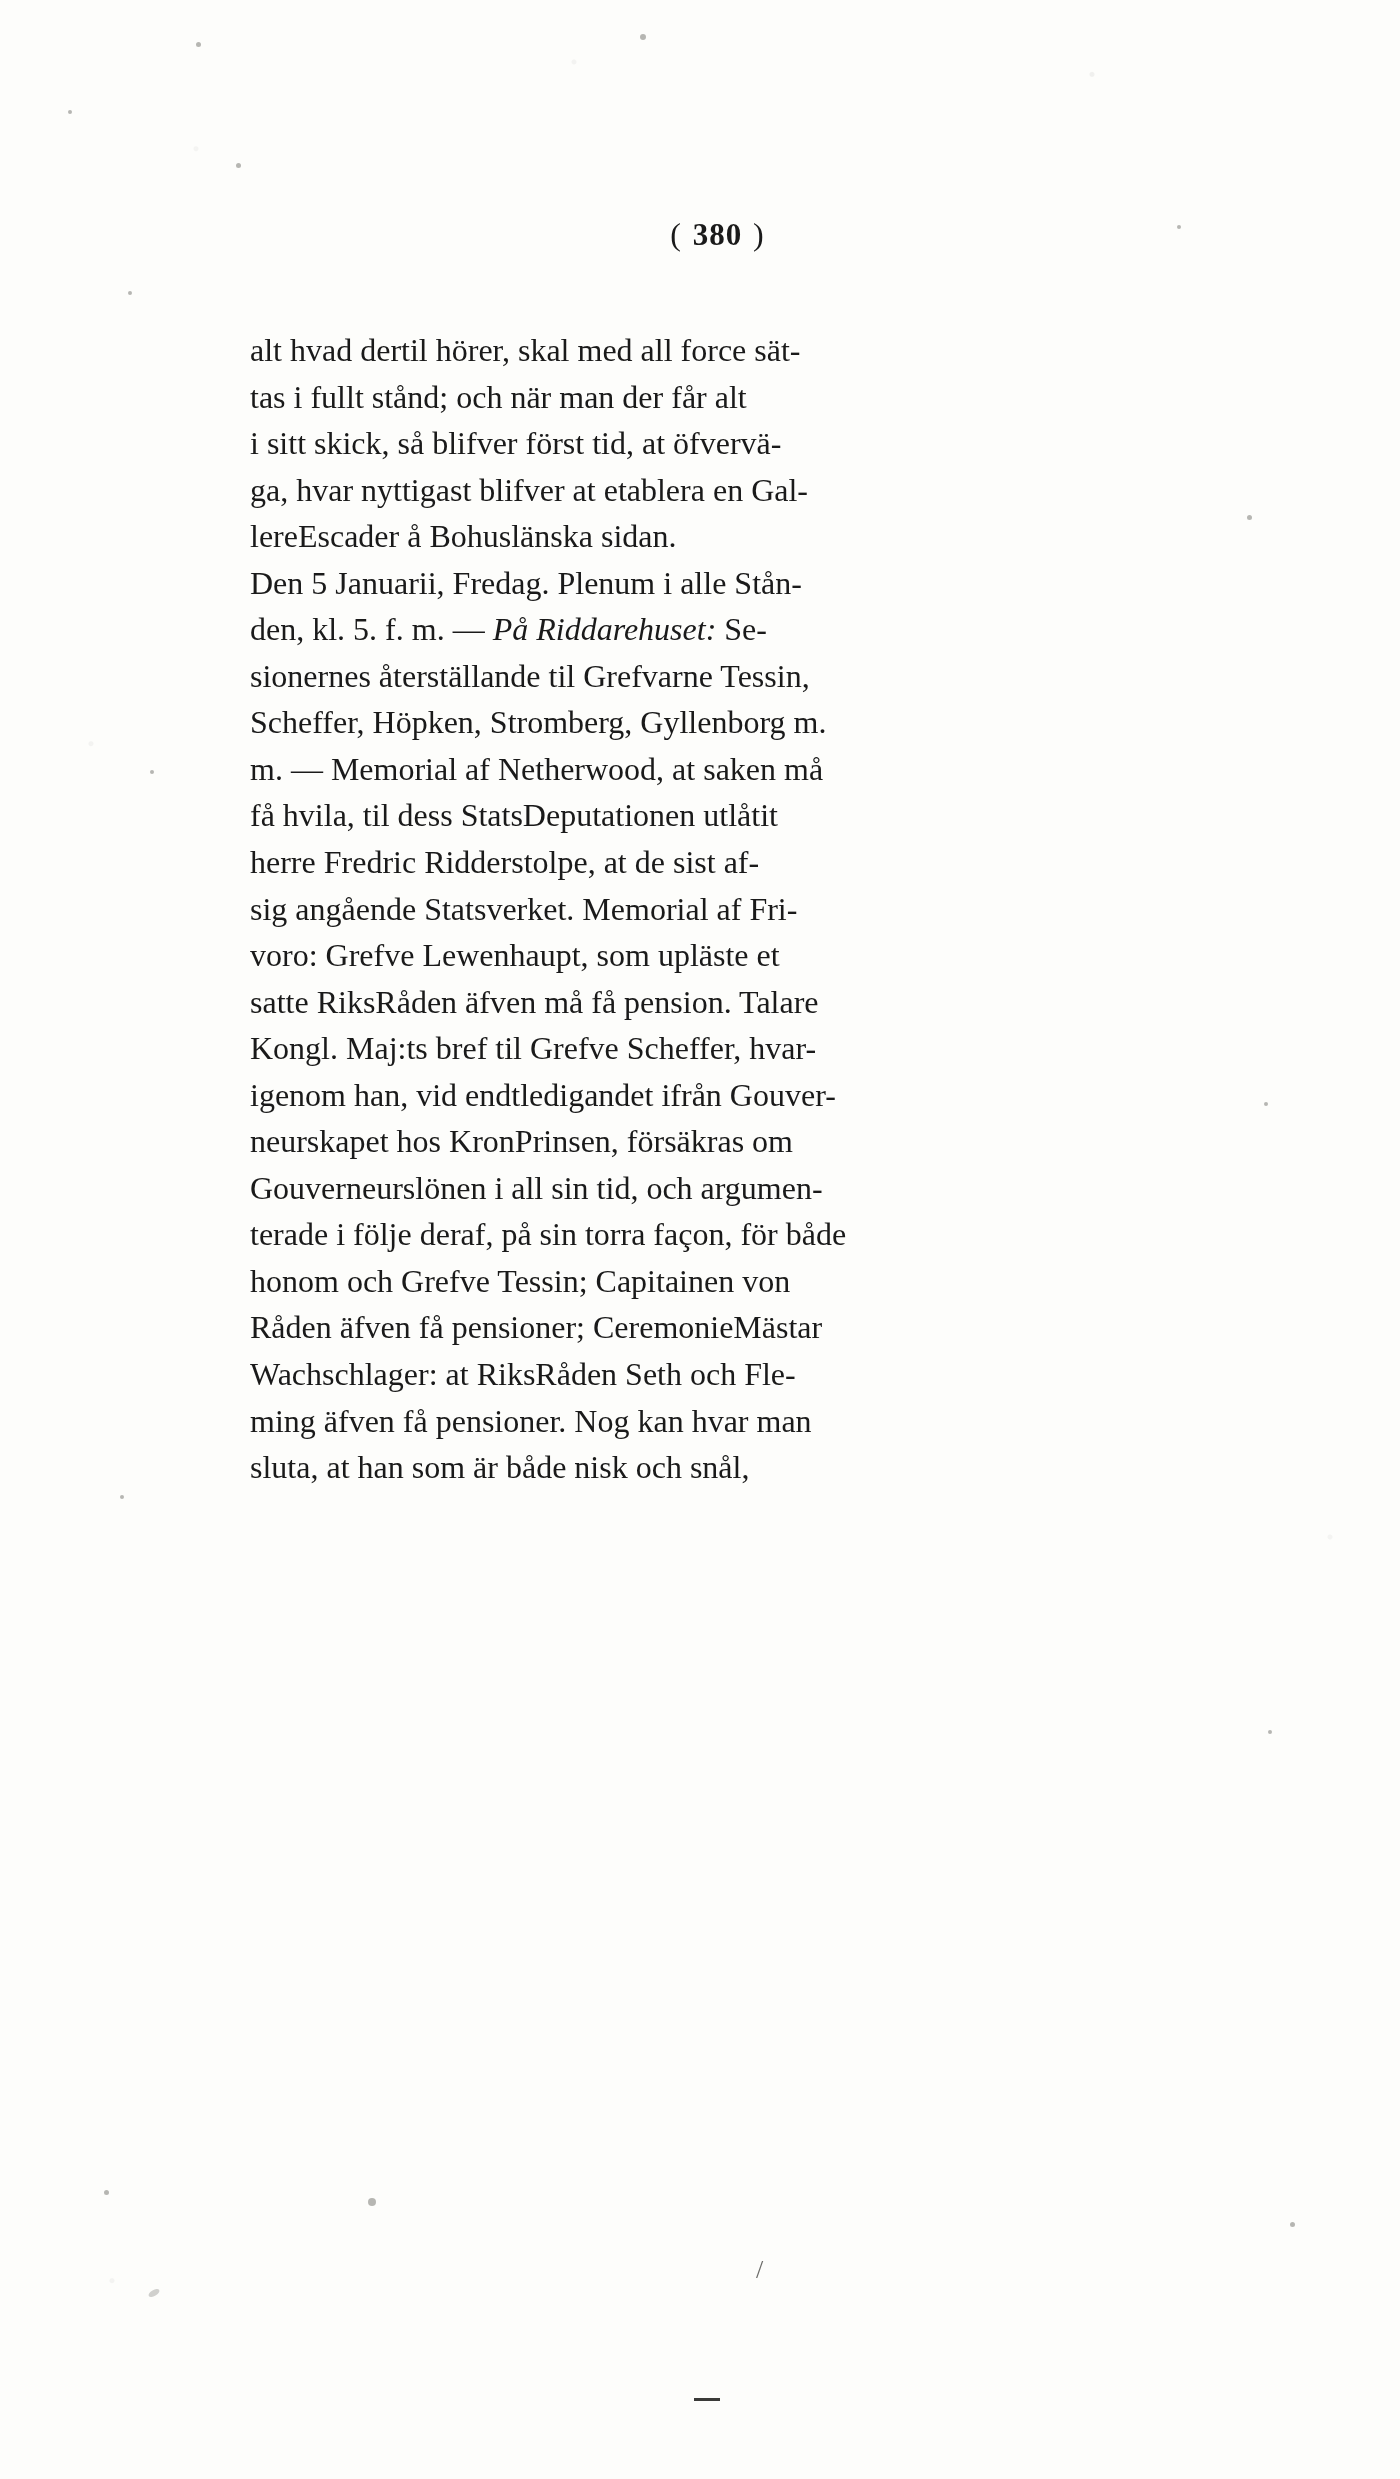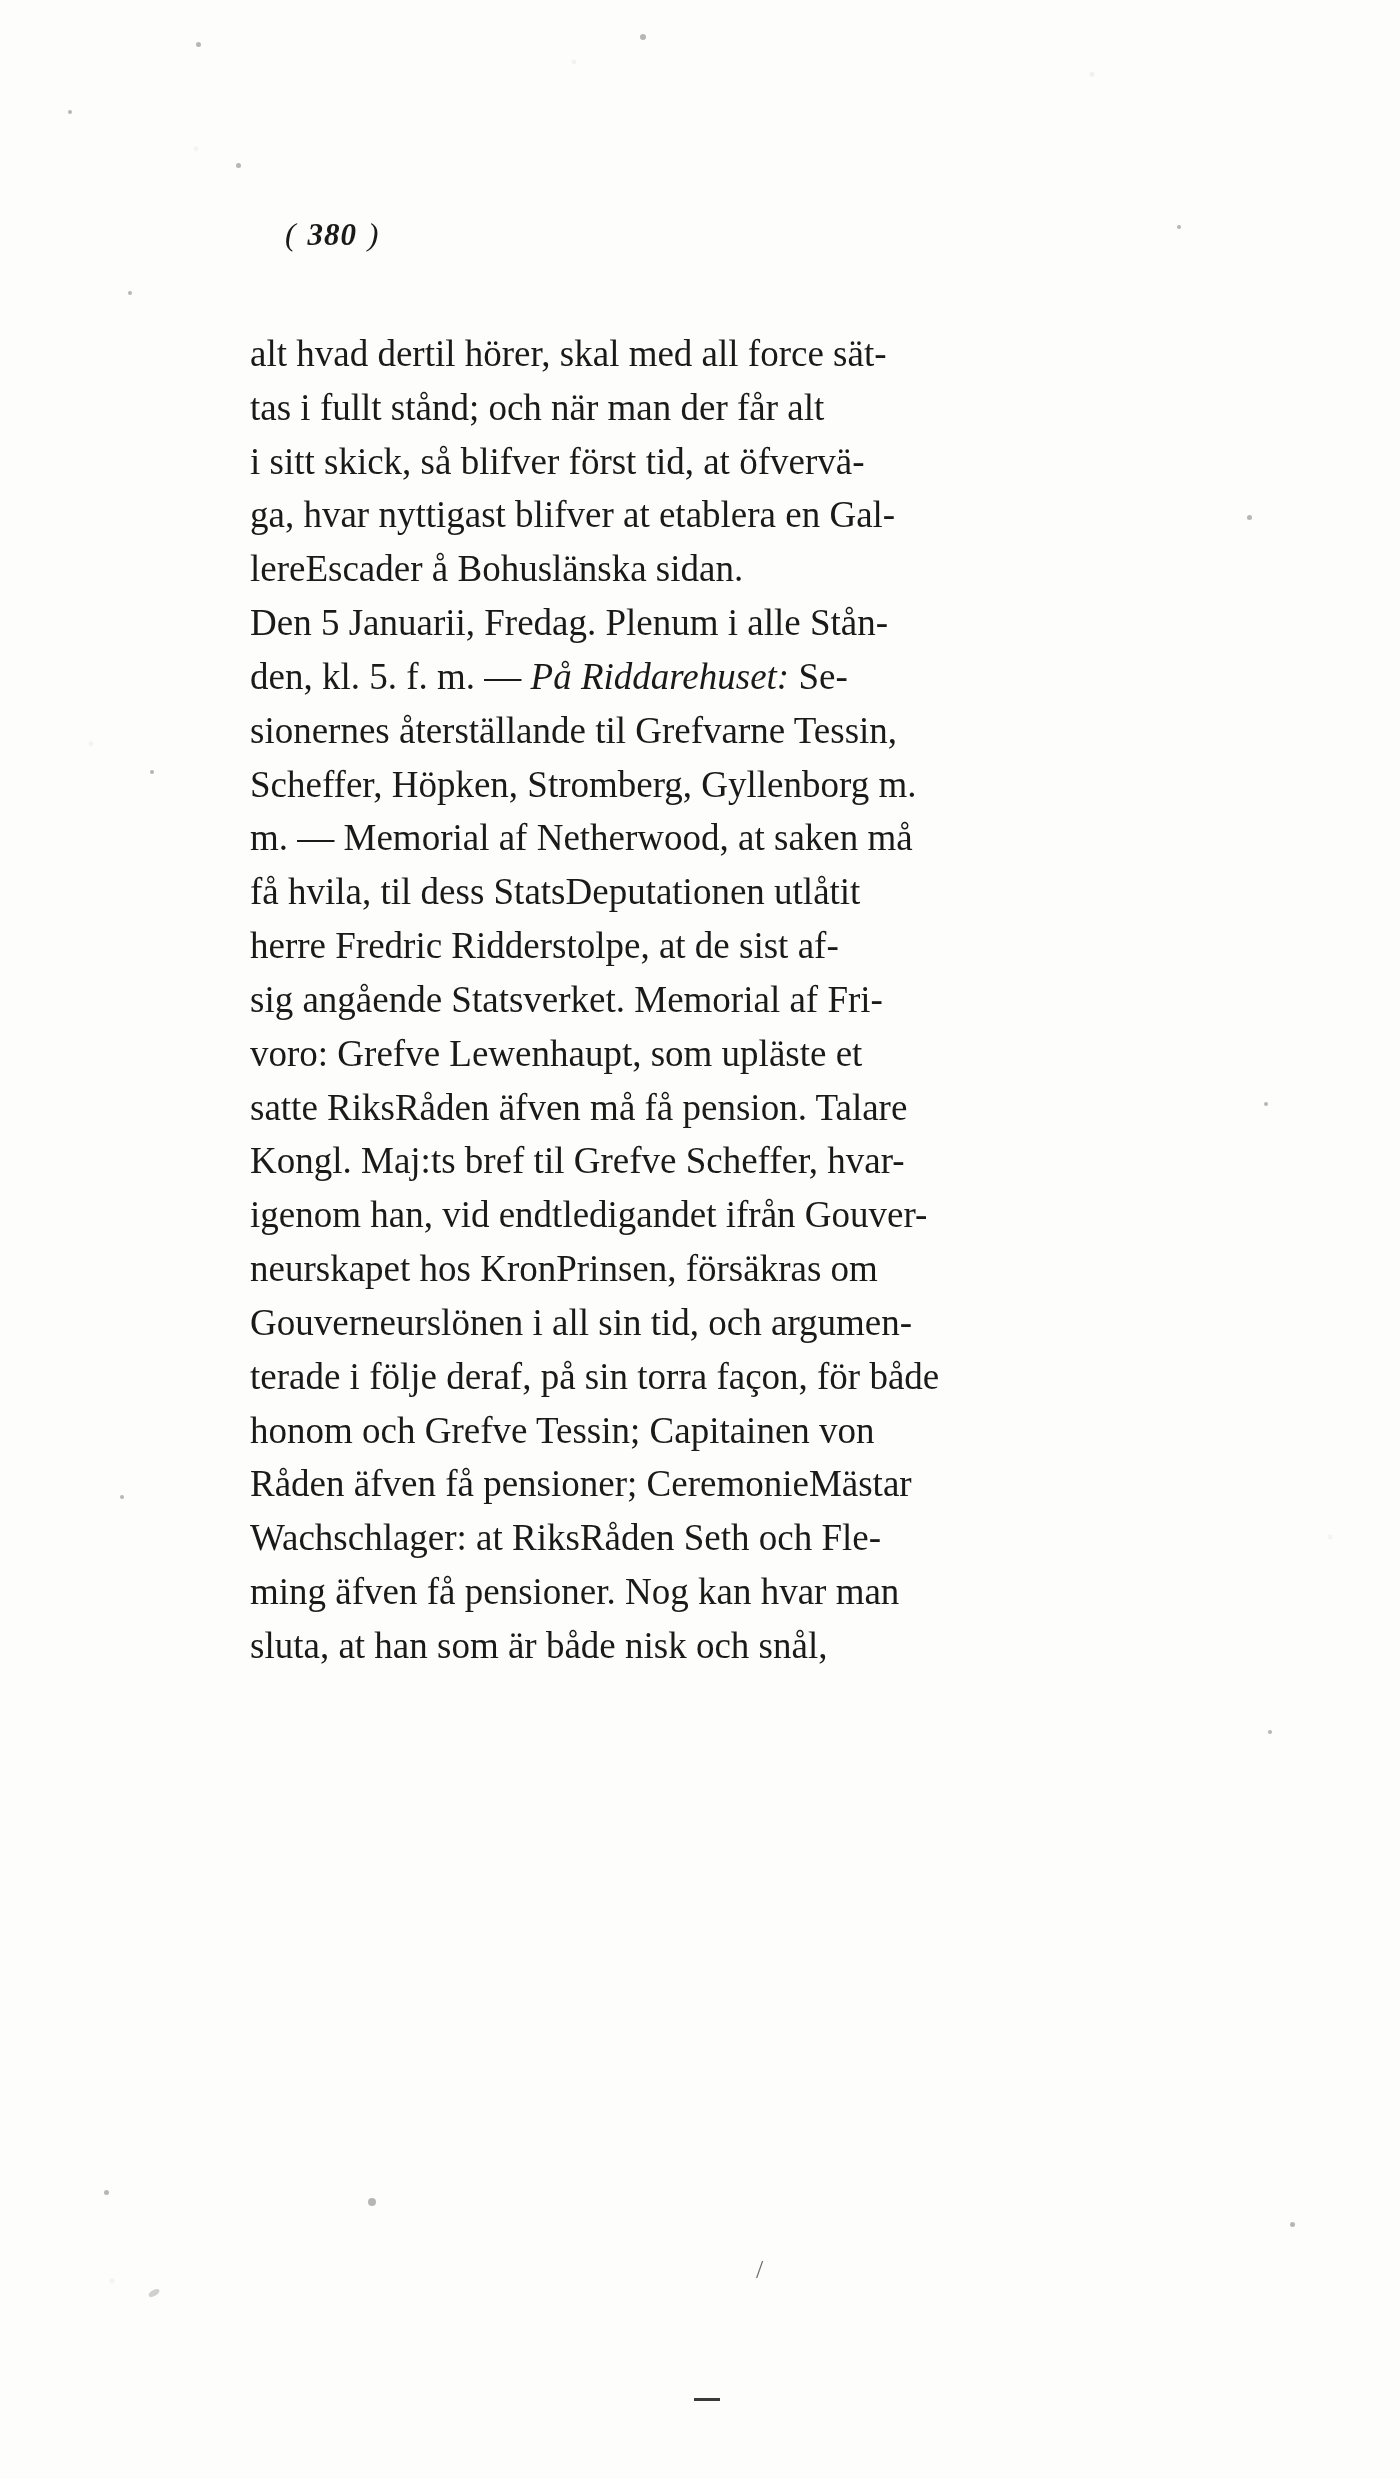--- a/index.html
+++ b/index.html
@@ -34,30 +34,30 @@
     border-radius: 50%;
     opacity: .55;
   }
   .content {
     position: absolute;
     left: 250px;
     top: 180px;
     width: 900px;
   }
   .folio {
+    text-align: center;
     font-size: 31px;
     letter-spacing: 1px;
     margin-bottom: 38px;
     white-space: pre;
-    font-style: italic;
   }
   .folio .paren { font-size: 32px; }
   .folio .num { font-weight: 700; }
   .bodytext {
-    font-size: 37px;
+    font-size: 32px;
     line-height: 1.455;
     text-align: justify;
     text-justify: inter-word;
     hyphens: manual;
   }
   .bodytext p { margin: 0; }
   .it { font-style: italic; }
   .sep { display: inline-block; width: .35em; }
   .bottom-mark {
     position: absolute;

